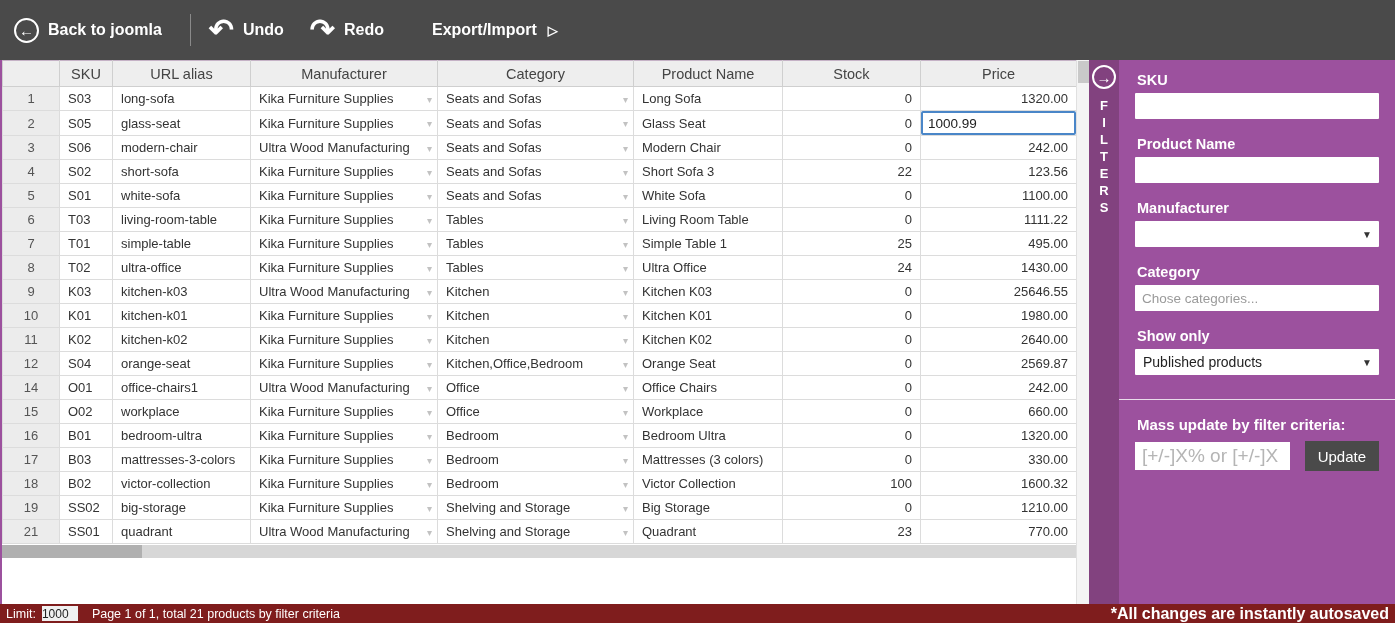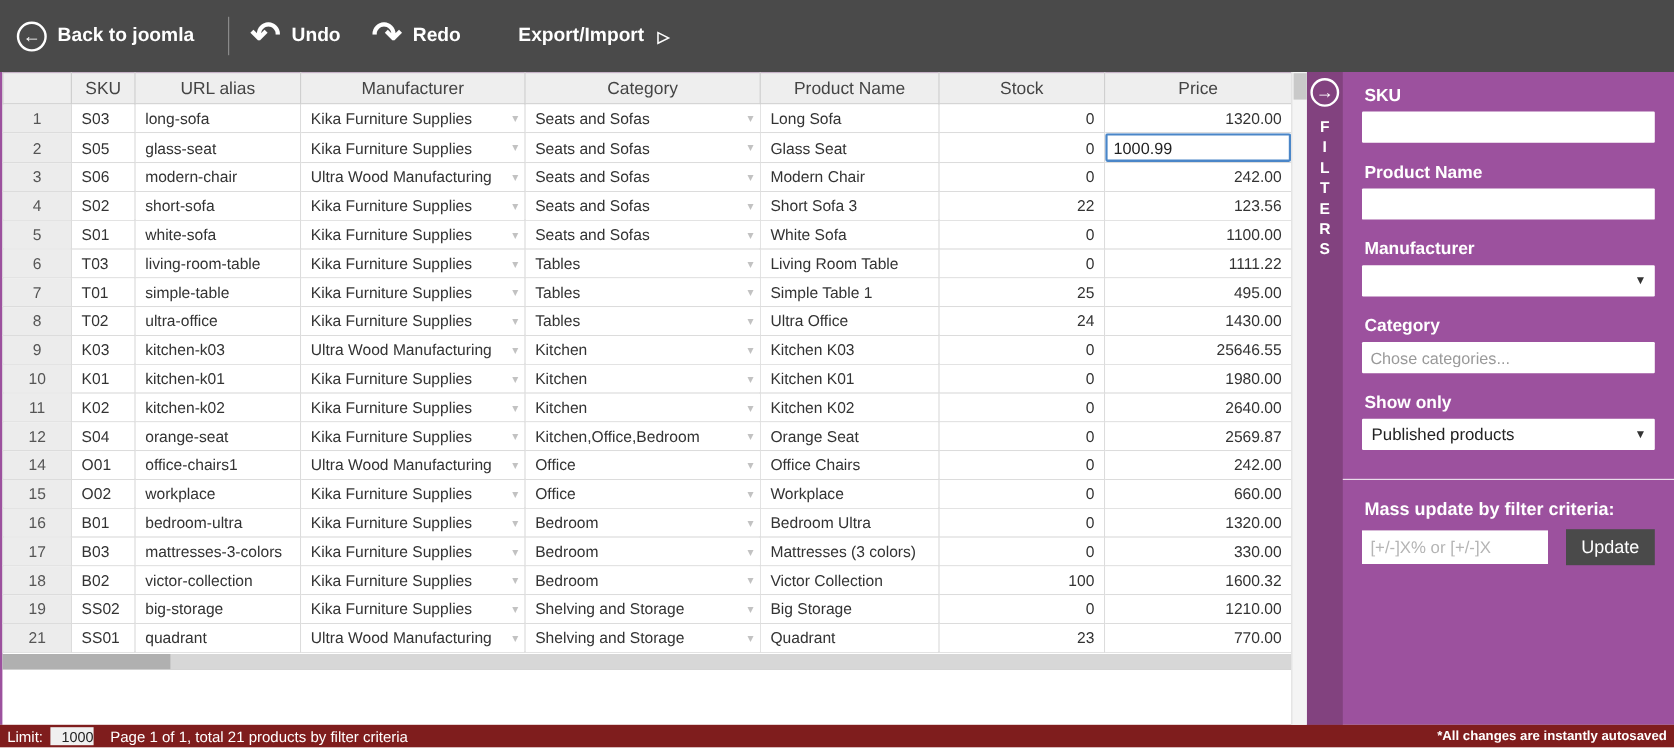--- a/index.html
+++ b/index.html
@@ -43,30 +43,30 @@
   .ftext { width:100%; height:26px; border:none; border-radius:1px; padding:0 7px; font-size:13.5px; font-family:"Liberation Sans",sans-serif; color:#333; background:#fff; outline:none; }
   .ftext::placeholder { color:#9a9a9a; }
   .fgap { height:13px; }
   .fselect { width:100%; height:26px; background:#fff; border-radius:1px; color:#222; font-size:14px; display:flex; align-items:center; padding:0 8px; cursor:pointer; position:relative; }
   .fselect .sel-caret { position:absolute; right:7px; color:#333; font-size:10px; }
   .btn { background:#4a4a4a; color:#fff; border:none; font-size:15px; font-family:"Liberation Sans",sans-serif; cursor:pointer; }
   .refresh-btn { width:100%; height:30px; margin-top:22px; }
   .divider { height:1px; background:#e9dcea; margin:24px -16px 0 -16px; }
   .mass-label { font-size:15px; font-weight:bold; margin:16px 0 8px 2px; }
   .mass-row { display:flex; align-items:center; gap:10px; }
-  .mass-input { width:155px; height:28px; border:none; padding:0 7px; font-size:14px; font-family:"Liberation Sans",sans-serif; color:#333; outline:none; }
+  .mass-input { width:155px; height:28px; border:none; padding:0 7px; font-size:19px; font-family:"Liberation Sans",sans-serif; color:#333; outline:none; }
   .mass-input::placeholder { color:#b5b5b5; }
   .update-btn { height:30px; padding:0 13px; margin-left:auto; }
 
   
   .statusbar { height:19px; background:#7f1d1d; color:#fff; display:flex; align-items:center; padding:0 6px; font-size:12.5px; flex:0 0 auto; }
   .limit-label { margin-right:6px; }
-  .limit-input { width:36px; height:15px; border:none; background:#f0f0f0; color:#222; font-size:12px; text-align:right; font-family:"Liberation Sans",sans-serif; outline:none; }
+  .limit-input { width:36px; height:15px; border:none; background:#f0f0f0; color:#222; font-size:12px; text-align:left; font-family:"Liberation Sans",sans-serif; outline:none; }
   .page-info { margin-left:14px; }
-  .autosave { margin-left:auto; font-size:11px; font-weight:bold; }
+  .autosave { margin-left:auto; font-size:16px; font-weight:bold; }
 </style>
 </head>
 <body>
 
 <div class="app">
 
   <header class="toolbar">
     <div class="tb-item">
       <span class="circle-icon">←</span>
       <span>Back to joomla</span>

